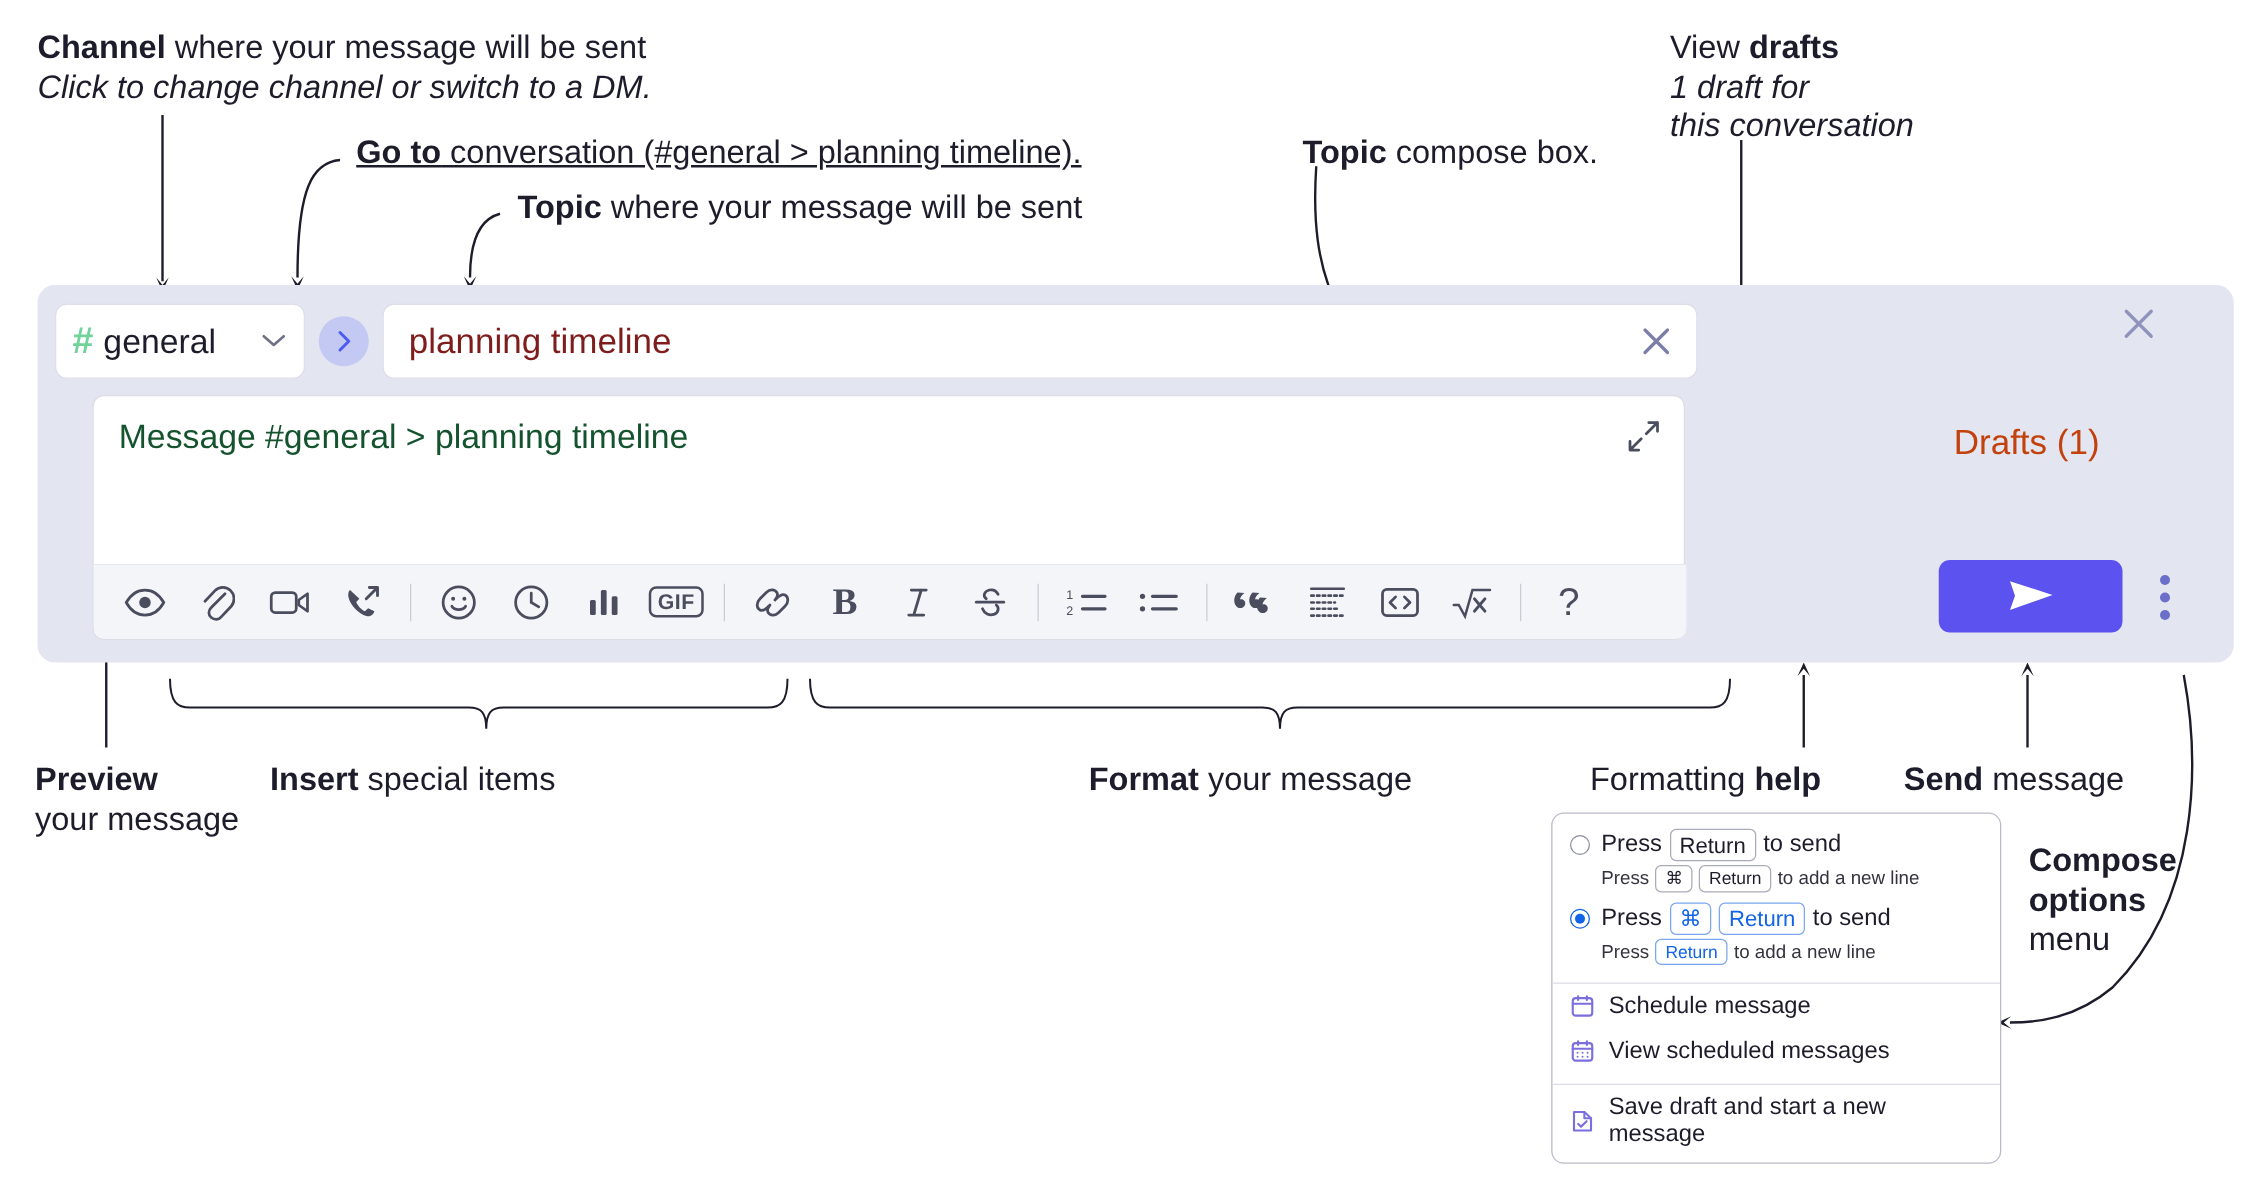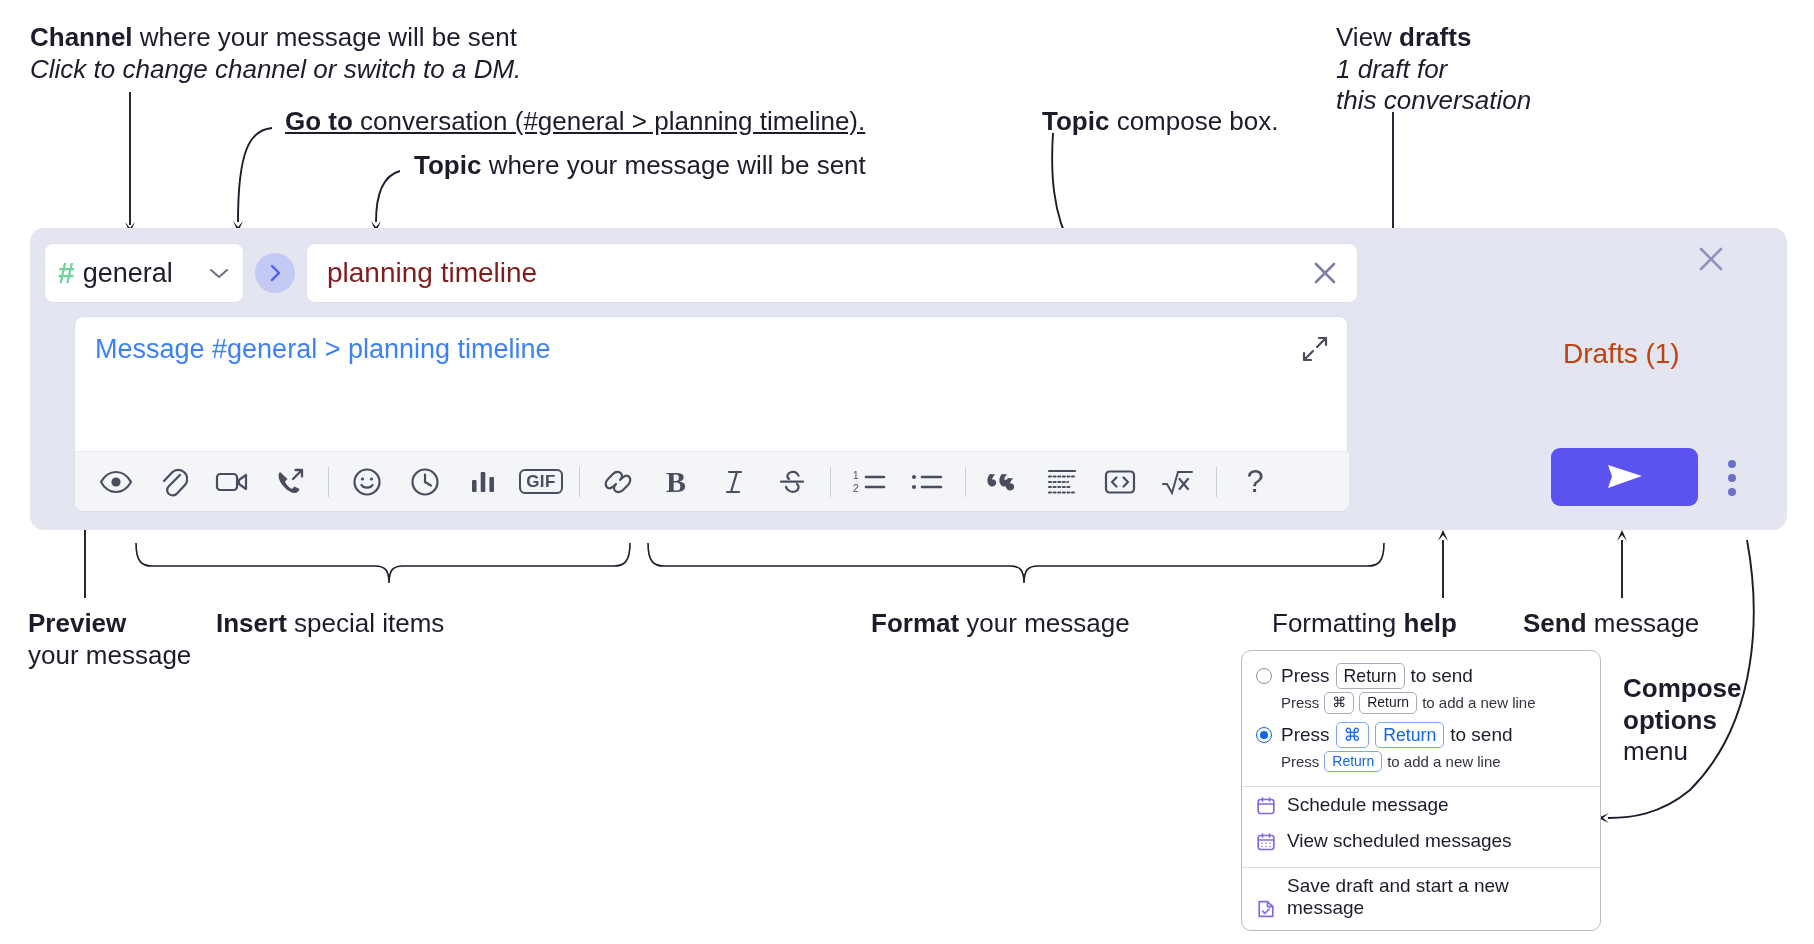--- a/index.html
+++ b/index.html
@@ -85,21 +85,21 @@
 
   
   .msg-box{
     position:absolute;left:44px;top:88px;
     width:1274px;height:196px;
     background:#ffffff;border:1px solid #dcdde7;border-radius:9px;
     box-sizing:border-box;
   }
   .msg-placeholder{
     position:absolute;left:20px;top:17px;
-    font-size:27px;color:#3b82f6;
+    font-size:27px;color:#14532d;
   }
   .expand-btn{
     position:absolute;right:12px;top:12px;
     width:40px;height:40px;
     display:flex;align-items:center;justify-content:center;
     cursor:pointer;
   }
 
   
   .toolbar{
@@ -187,21 +187,21 @@
   }
   .key{
     display:inline-block;
     border:1px solid #a9abb8;border-radius:5px;
     padding:1px 7px;line-height:1.25;
     font-size:.93em;background:#fff;color:#1d1c2b;
   }
   .key.blue{border-color:#7aa7ef;color:#1264e8;}
   .menu-div{height:1px;background:#dcdde4;margin:8px 0 0 0;}
   .menu-item{
-    display:flex;align-items:flex-end;gap:11px;
+    display:flex;align-items:center;gap:11px;
     padding:7px 14px;font-size:19px;cursor:pointer;
   }
   .menu-item svg{flex:0 0 auto;display:block;}
 </style>
 </head>
 <body>
 
 <svg id="leaders">
   <g fill="none" stroke="#1d1c2b" stroke-width="1.9">
 

